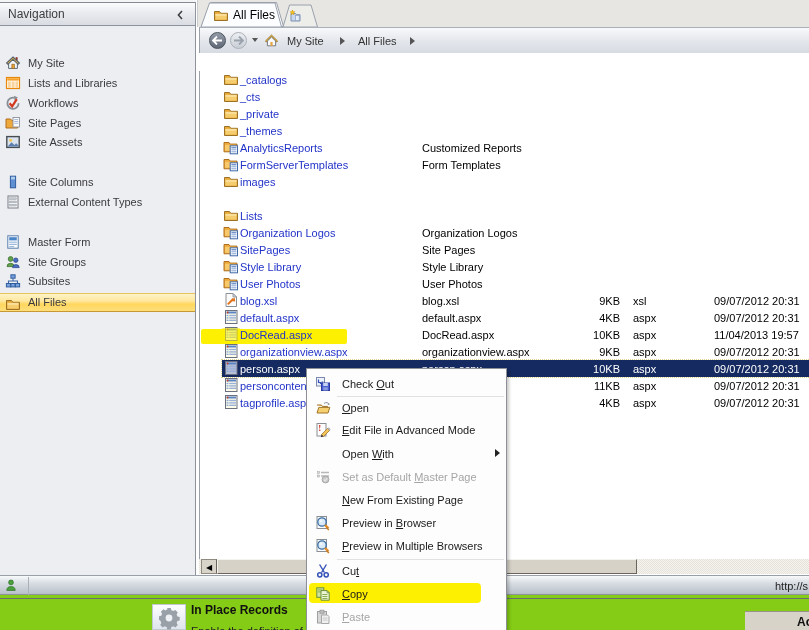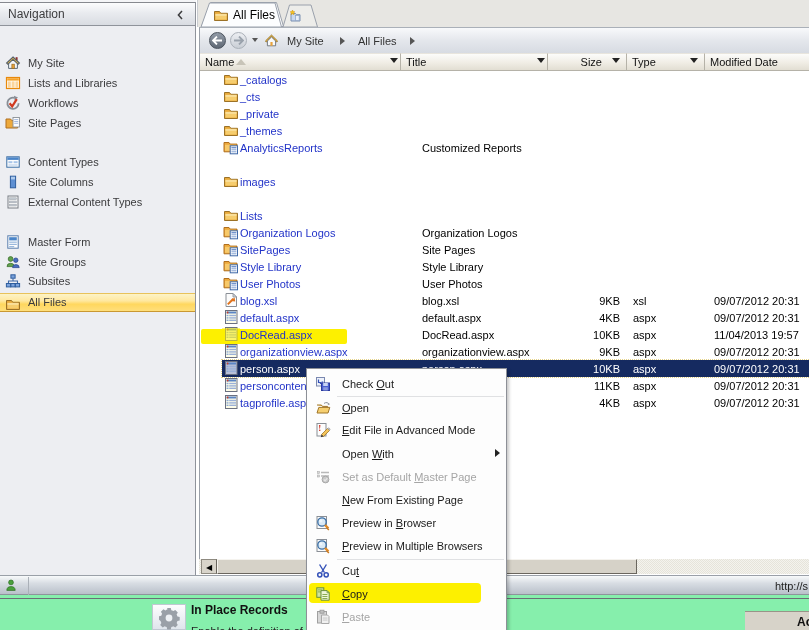--- a/index.html
+++ b/index.html
@@ -64,29 +64,27 @@
 <div class="navitem" style="top:112.5px">
       <svg width="16" height="16" viewBox="0 0 16 16">
         <path d="M1 4 h4.6 l1.2 1.6 H12.6 V13 H1 Z" fill="#eda93c" stroke="#b06f1e" stroke-width="1"></path>
         <rect x="8" y="2.5" width="6.4" height="9.5" fill="#fdfdfd" stroke="#8a8f96" stroke-width="0.9"></rect>
         <rect x="9.2" y="4.2" width="4" height="0.9" fill="#9ab0d8"></rect>
         <rect x="9.2" y="6" width="4" height="0.9" fill="#9ab0d8"></rect>
         <rect x="9.2" y="7.8" width="4" height="0.9" fill="#9ab0d8"></rect>
       </svg>
       <span class="tx">Site Pages</span>
     </div>
-<div class="navitem" style="top:152.2px">
-      <svg width="16" height="16" viewBox="0 0 16 16">
-        <rect x="1.8" y="2.8" width="12.4" height="10.4" fill="#fdfdfd" stroke="#3a6ea5" stroke-width="1"></rect>
-        <rect x="2.3" y="3.3" width="11.4" height="2.6" fill="#4a84c8"></rect>
-        <rect x="3.4" y="7.2" width="4" height="2" fill="#a8c6ea"></rect>
-        <rect x="8.6" y="7.2" width="4" height="2" fill="#a8c6ea"></rect>
-        <rect x="3.4" y="10.2" width="9.2" height="1.6" fill="#cddcf0"></rect>
-      </svg>
-      <span class="tx">Content Types</span>
+<div class="navitem" style="top:132.4px">
+      <svg width="16" height="16" viewBox="0 0 16 16">
+        <rect x="1.8" y="2.6" width="12.4" height="10.8" fill="#dbe4ee" stroke="#474c52" stroke-width="1.4"></rect>
+        <circle cx="5.6" cy="6.2" r="1.5" fill="#f2c94c"></circle>
+        <path d="M2.6 12.4 L6.6 8.2 L9.4 11 L11.2 9.2 L13.4 11.4 V12.6 H2.6 Z" fill="#5d7fae"></path>
+      </svg>
+      <span class="tx">Site Assets</span>
     </div>
 <div class="navitem" style="top:172.1px">
       <svg width="16" height="16" viewBox="0 0 16 16">
         <rect x="5.4" y="2.2" width="5.2" height="11.6" fill="#5e8fd2" stroke="#2f5e9e" stroke-width="1"></rect>
         <rect x="6" y="2.8" width="4" height="2.6" fill="#aecbee"></rect>
       </svg>
       <span class="tx">Site Columns</span>
     </div>
 <div class="navitem" style="top:191.9px">
       <svg width="16" height="16" viewBox="0 0 16 16">
@@ -166,42 +164,20 @@
 <span class="a" style="left:64px;top:5px"><svg width="15" height="15" viewBox="0 0 15 15">
           <path d="M7.5 2 L13.6 8 L12.6 9 L7.5 4 L2.4 9 L1.4 8 Z" fill="#f0b83c" stroke="#8c6a20" stroke-width="0.8"></path>
           <path d="M3.4 8 L7.5 4 L11.6 8 V12.8 H3.4 Z" fill="#f8f9fa" stroke="#6a6f76" stroke-width="0.9"></path>
           <rect x="6.4" y="9" width="2.2" height="3.8" fill="#e8a33d"></rect>
         </svg></span>
 <span class="crumbtx" style="left:87px">My Site</span>
 <span class="csep" style="left:140px"></span>
 <span class="crumbtx" style="left:158px">All Files</span>
 <span class="csep" style="left:210px"></span>
 </div>
-<div class="a" style="left:199px;top:53px;width:610px;height:18px;border-left:1px solid #9aa0a9;background:#e2ded3">
-<div class="hcell" style="left:0px;width:201px">
-        <span class="ht">Name</span>
-        <span class="a" style="left:36px;top:5px;width:0;height:0;border-left:5px solid transparent;border-right:5px solid transparent;border-bottom:6px solid #c8c4b8"></span>
-      </div>
-<span class="hdrop" style="left:190px"></span>
-<div class="hcell" style="left:201px;width:147px">
-        <span class="ht">Title</span>
-      </div>
-<span class="hdrop" style="left:337px"></span>
-<div class="hcell" style="left:348px;width:79px">
-        <span class="ht" style="left:auto;right:24px">Size</span>
-      </div>
-<span class="hdrop" style="left:412px"></span>
-<div class="hcell" style="left:427px;width:78px">
-        <span class="ht">Type</span>
-      </div>
-<span class="hdrop" style="left:490px"></span>
-<div class="hcell" style="left:505px;width:106px">
-        <span class="ht">Modified Date</span>
-      </div>
-</div>
 <div class="a" style="left:199px;top:71px;width:610px;height:488px;background:#fff;border-left:1px solid #9aa0a9;overflow:hidden">
 <div class="frow" style="top:0px">
 <svg width="16" height="16" viewBox="0 0 16 16">
           <path d="M1.5 4.5 h5 l1.3 1.8 H14.5 V13.5 H1.5 Z" fill="#e8a93a" stroke="#9c7227" stroke-width="1"></path>
           <path d="M2.5 6.9 h11 V12.6 h-11 Z" fill="#f6cd6e"></path>
           <path d="M2.5 6.9 h11 v2 h-11 Z" fill="#fadf9a"></path>
         </svg>
 <span class="fname" style="color:#2233c8">_catalogs</span>
 </div>
 <div class="frow" style="top:34px">
@@ -232,20 +208,32 @@
 <svg width="16" height="16" viewBox="0 0 16 16">
           <path d="M1 3.5 h5 l1.2 1.6 H14 V12.8 H1 Z" fill="#eda93c" stroke="#b06f1e" stroke-width="1"></path>
           <path d="M2 5.8 h10.8 V11.8 H2 Z" fill="#f7c96a"></path>
           <rect x="7.2" y="6.8" width="7.3" height="8" fill="#fdfdfd" stroke="#3f69a8" stroke-width="1"></rect>
           <rect x="8.4" y="8.2" width="5" height="1.1" fill="#4f79c0"></rect>
           <rect x="8.4" y="10.2" width="5" height="1.1" fill="#8fabd8"></rect>
           <rect x="8.4" y="12.2" width="5" height="1.1" fill="#8fabd8"></rect>
         </svg>
 <span class="fname" style="color:#2233c8">AnalyticsReports</span>
 <span class="ftitle" style="color:#000">Customized Reports</span>
+</div>
+<div class="frow" style="top:85px">
+<svg width="16" height="16" viewBox="0 0 16 16">
+          <path d="M1 3.5 h5 l1.2 1.6 H14 V12.8 H1 Z" fill="#eda93c" stroke="#b06f1e" stroke-width="1"></path>
+          <path d="M2 5.8 h10.8 V11.8 H2 Z" fill="#f7c96a"></path>
+          <rect x="7.2" y="6.8" width="7.3" height="8" fill="#fdfdfd" stroke="#3f69a8" stroke-width="1"></rect>
+          <rect x="8.4" y="8.2" width="5" height="1.1" fill="#4f79c0"></rect>
+          <rect x="8.4" y="10.2" width="5" height="1.1" fill="#8fabd8"></rect>
+          <rect x="8.4" y="12.2" width="5" height="1.1" fill="#8fabd8"></rect>
+        </svg>
+<span class="fname" style="color:#2233c8">FormServerTemplates</span>
+<span class="ftitle" style="color:#000">Form Templates</span>
 </div>
 <div class="frow" style="top:102px">
 <svg width="16" height="16" viewBox="0 0 16 16">
           <path d="M1.5 4.5 h5 l1.3 1.8 H14.5 V13.5 H1.5 Z" fill="#e8a93a" stroke="#9c7227" stroke-width="1"></path>
           <path d="M2.5 6.9 h11 V12.6 h-11 Z" fill="#f6cd6e"></path>
           <path d="M2.5 6.9 h11 v2 h-11 Z" fill="#fadf9a"></path>
         </svg>
 <span class="fname" style="color:#2233c8">images</span>
 </div>
 <div class="frow" style="top:136px">
@@ -434,21 +422,21 @@
 <div class="a" style="left:18px;top:0;width:420px;height:15px;background:#d6d2c8;border:1px solid;border-color:#f5f3ee #6a665e #6a665e #f5f3ee"></div>
 </div>
 <div class="a" style="left:0;top:575px;width:809px;height:20px;background:linear-gradient(#f8fafb,#d8dde3 40%,#b9c0ca);border-top:1px solid #9aa0a8;border-bottom:1px solid #8e939b">
 <span class="a" style="left:5px;top:3px"><svg width="12" height="12" viewBox="0 0 12 12">
           <circle cx="6" cy="3.4" r="2.4" fill="#4aa03c" stroke="#2c7024" stroke-width="0.7"></circle>
           <path d="M1.8 11.4 a4.2 3.8 0 0 1 8.4 0 Z" fill="#4aa03c" stroke="#2c7024" stroke-width="0.7"></path>
         </svg></span>
 <span class="a" style="left:28px;top:1px;width:1px;height:18px;background:#aab0b8"></span>
 <span class="a" style="left:775px;top:4px;color:#222">http://s</span>
 </div>
-<div class="a" style="left:0;top:595px;width:809px;height:35px;background:#86efac">
+<div class="a" style="left:0;top:595px;width:809px;height:35px;background:#84cc16">
 <div class="a" style="left:0;top:3px;width:809px;height:1px;background:#6a6f76"></div>
 <div class="a" style="left:152px;top:9px;width:34px;height:26px;background:linear-gradient(#fdfdfe,#dfe5ec);border:1px solid #c0c8d2">
         <span class="a" style="left:4px;top:1px"><svg width="24" height="24" viewBox="0 0 24 24">
             <path fill="#9aa0a8" d="M10.2 2h3.6l.5 2.3a7.6 7.6 0 0 1 2 .8l2-1.2 2.5 2.5-1.2 2a7.6 7.6 0 0 1 .8 2l2.3.5v3.6l-2.3.5a7.6 7.6 0 0 1-.8 2l1.2 2-2.5 2.5-2-1.2a7.6 7.6 0 0 1-2 .8l-.5 2.3h-3.6l-.5-2.3a7.6 7.6 0 0 1-2-.8l-2 1.2-2.5-2.5 1.2-2a7.6 7.6 0 0 1-.8-2L2 13.8v-3.6l2.3-.5a7.6 7.6 0 0 1 .8-2l-1.2-2 2.5-2.5 2 1.2a7.6 7.6 0 0 1 2-.8Z"></path>
             <circle cx="12" cy="12" r="3.4" fill="#eef1f5"></circle>
           </svg></span>
       </div>
 <div class="a" style="left:191px;top:8px;font-weight:bold;font-size:12px;color:#111">In Place Records</div>
 <div class="a" style="left:191px;top:30px;font-size:11px;color:#222">Enable the definition of record</div>
 <div class="a" style="left:745px;top:16px;width:64px;height:19px;background:#d7d3c9;border-top:1px solid #989488"></div>

